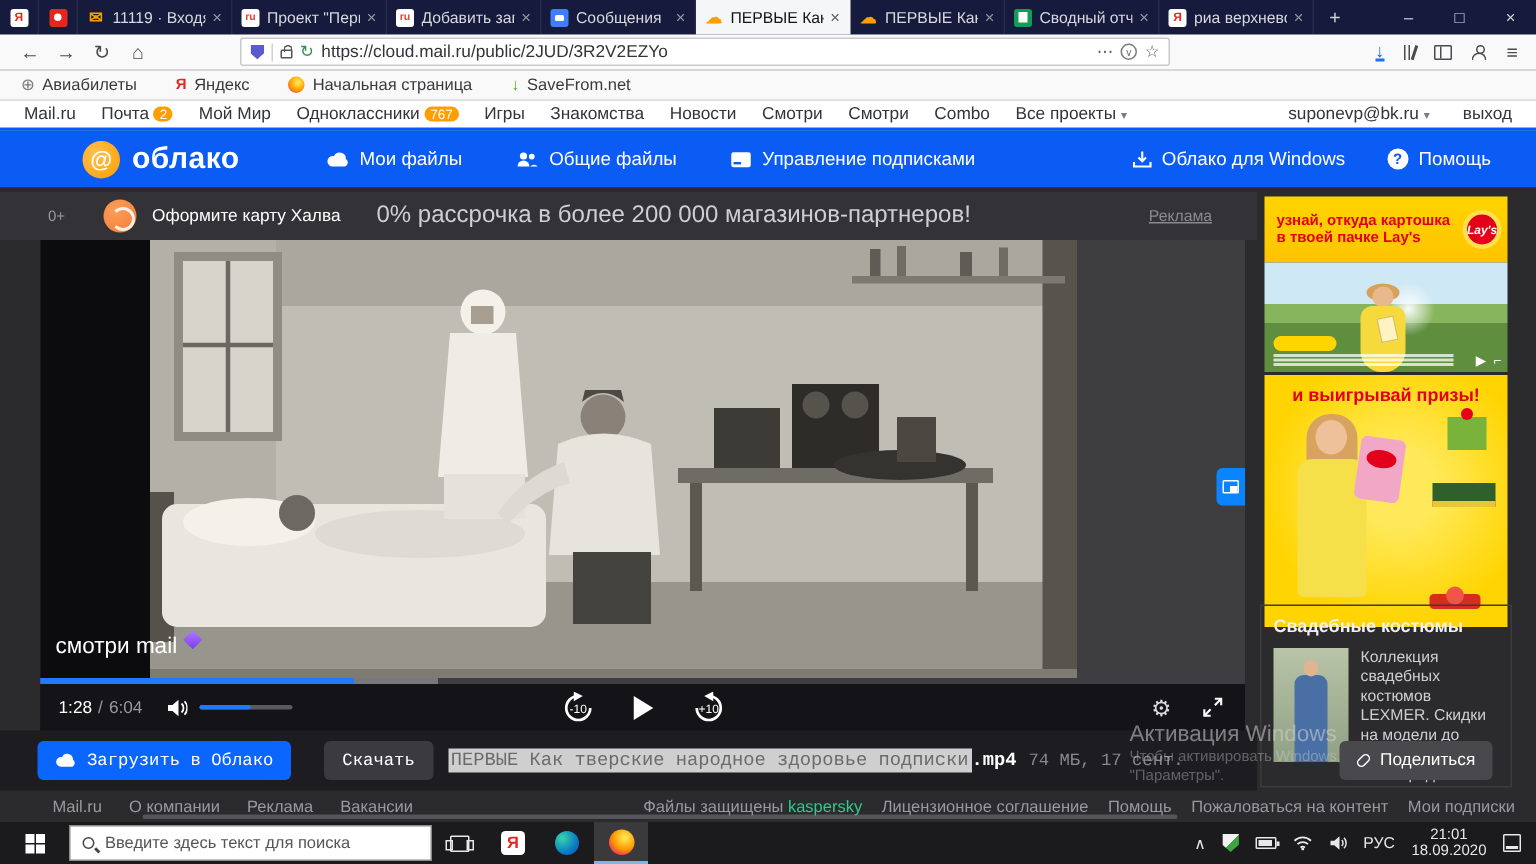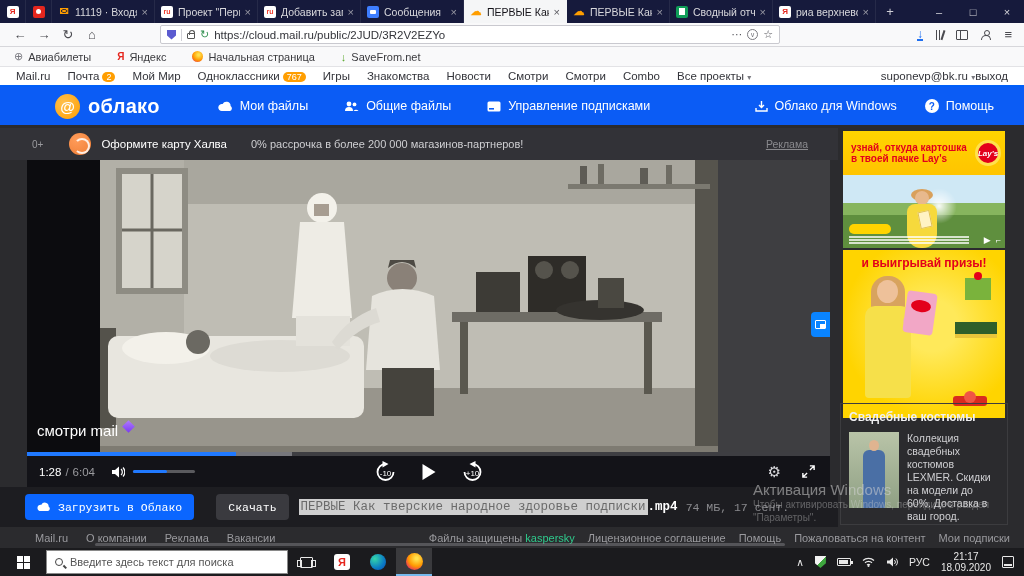--- a/index.html
+++ b/index.html
@@ -80,21 +80,21 @@
            background:radial-gradient(circle at 60% 35%, #ffe14d 10%, #ff9a00 55%, #e6226d 100%); }
   .bm-sf { color:#57a829; font-weight:bold; font-size:11px; }
 
   
   .mailnav { position:absolute; top:67px; left:0; width:1024px; height:20px; background:#fff;
              border-bottom:2px solid #005ff9; display:flex; align-items:center; gap:17px;
              padding:0 16px; font-size:11.5px; color:#33343a; }
   .badge { background:#ff9e00; color:#fff; font-size:9px; border-radius:8px;
            padding:0 4px; margin-left:3px; }
   .caret { font-size:8px; color:#7a7a80; }
-  .mn-right { margin-left:auto; display:flex; align-items:center; }
+  .mn-right { margin-left:auto; display:flex; gap:22px; align-items:center; }
 
   
   .cloudhdr { position:absolute; top:87px; left:0; width:1024px; height:38px; background:#0b5cf5;
               display:flex; align-items:center; padding-left:55px; color:#fff; }
   .clogo { display:flex; align-items:center; gap:8px; }
   .clogo-at { width:25px; height:25px; border-radius:50%;
               background:radial-gradient(circle at 35% 35%, #ffc04d, #ff9e00);
               color:#fff; font-size:15px; font-weight:bold; display:flex;
               align-items:center; justify-content:center; }
   .clogo-txt { font-size:20px; font-weight:bold; letter-spacing:.3px; }
@@ -107,21 +107,21 @@
   
   .content-bg { position:absolute; top:125px; left:0; width:1024px; height:423px; background:#2b2b2e; }
   .adbanner { position:absolute; top:128px; left:0; width:838px; height:32px; background:#323237;
               display:flex; align-items:center; color:#fff; }
   .ad-age { color:#9a9a9e; font-size:10px; margin-left:32px; }
   .ad-circle { width:22px; height:22px; border-radius:50%; margin-left:26px;
                background:radial-gradient(circle at 35% 30%, #ff9c5a, #ef7d34); position:relative; }
   .ad-circle:before { content:""; position:absolute; left:5px; top:5px; width:12px; height:12px;
                       border:2px solid rgba(255,255,255,.85); border-radius:50%; border-left-color:transparent; }
   .ad-title { font-size:11.5px; margin-left:10px; }
-  .ad-sub { font-size:11px; color:#cfcfd2; margin-left:24px; }
+  .ad-sub { font-size:16px; color:#cfcfd2; margin-left:24px; }
   .ad-label { margin-left:auto; margin-right:30px; font-size:10.5px; color:#8a8a8e; text-decoration:underline; }
 
   
   .player { position:absolute; top:160px; left:27px; width:803px; height:327px; background:#0c0c0f; }
   .photo { position:absolute; left:73px; top:0; width:618px; height:292px; }
   .rstrip { position:absolute; left:691px; top:0; width:112px; height:292px; background:#3e3e41; }
   .pwm { position:absolute; left:10px; top:262px; color:#fff; font-size:15px;
          display:flex; align-items:flex-start; gap:6px; }
   .pwm-cube { width:9px; height:9px; background:linear-gradient(135deg,#b07aff,#7a3bf0); transform:rotate(45deg); }
   .pip { position:absolute; right:0; top:152px; width:19px; height:25px; background:#0a84ff;
@@ -603,20 +603,24 @@
       <span>Загрузить в Облако</span>
     </span>
     <span class="btn-dl">
         <span>Скачать</span>
       </span>
     <span class="fname">ПЕРВЫЕ Как тверские народное здоровье подписки</span>
     <span class="fext">.mp4</span>
     <span class="fmeta">74 МБ, 17 сент.</span>
   </div>
 
+  <span class="btn-share">
+    <span class="linkic"></span>
+    <span>Поделиться</span>
+  </span>
 
   <div class="activation">
     <div class="act-title">Активация Windows</div>
     <div class="act-line">Чтобы активировать Windows, перейдите в раздел</div>
     <div class="act-line">"Параметры".</div>
   </div>
 
   <div class="pfooter">
     <span class="lgrp">
       <span>Mail.ru</span>
@@ -666,20 +670,20 @@
       <svg width="13" height="10" viewBox="0 0 13 10">
           <path d="M1 3.5 a8 8 0 0 1 11 0 M3 5.8 a5 5 0 0 1 7 0 M5 8 a2.5 2.5 0 0 1 3 0" stroke="#e8e8e8" stroke-width="1.2" fill="none"></path>
           <circle cx="6.5" cy="9" r="1" fill="#e8e8e8"></circle>
         </svg>
       <svg width="12" height="10" viewBox="0 0 12 10">
           <path d="M1 3.5 h2.5 L7 .5 v9 L3.5 6.5 H1 Z" fill="#e8e8e8"></path>
           <path d="M8.5 3 a2.8 2.8 0 0 1 0 4 M10 1.5 a5 5 0 0 1 0 7" stroke="#e8e8e8" stroke-width="1" fill="none"></path>
         </svg>
       <span>РУС</span>
       <span class="clock">
-        <span>21:17</span><br>
+        <span>21:01</span><br>
         <span>18.09.2020</span>
       </span>
       <span class="notif"></span>
     </div>
   </div>
 
 </div>
 
 </body></html>

